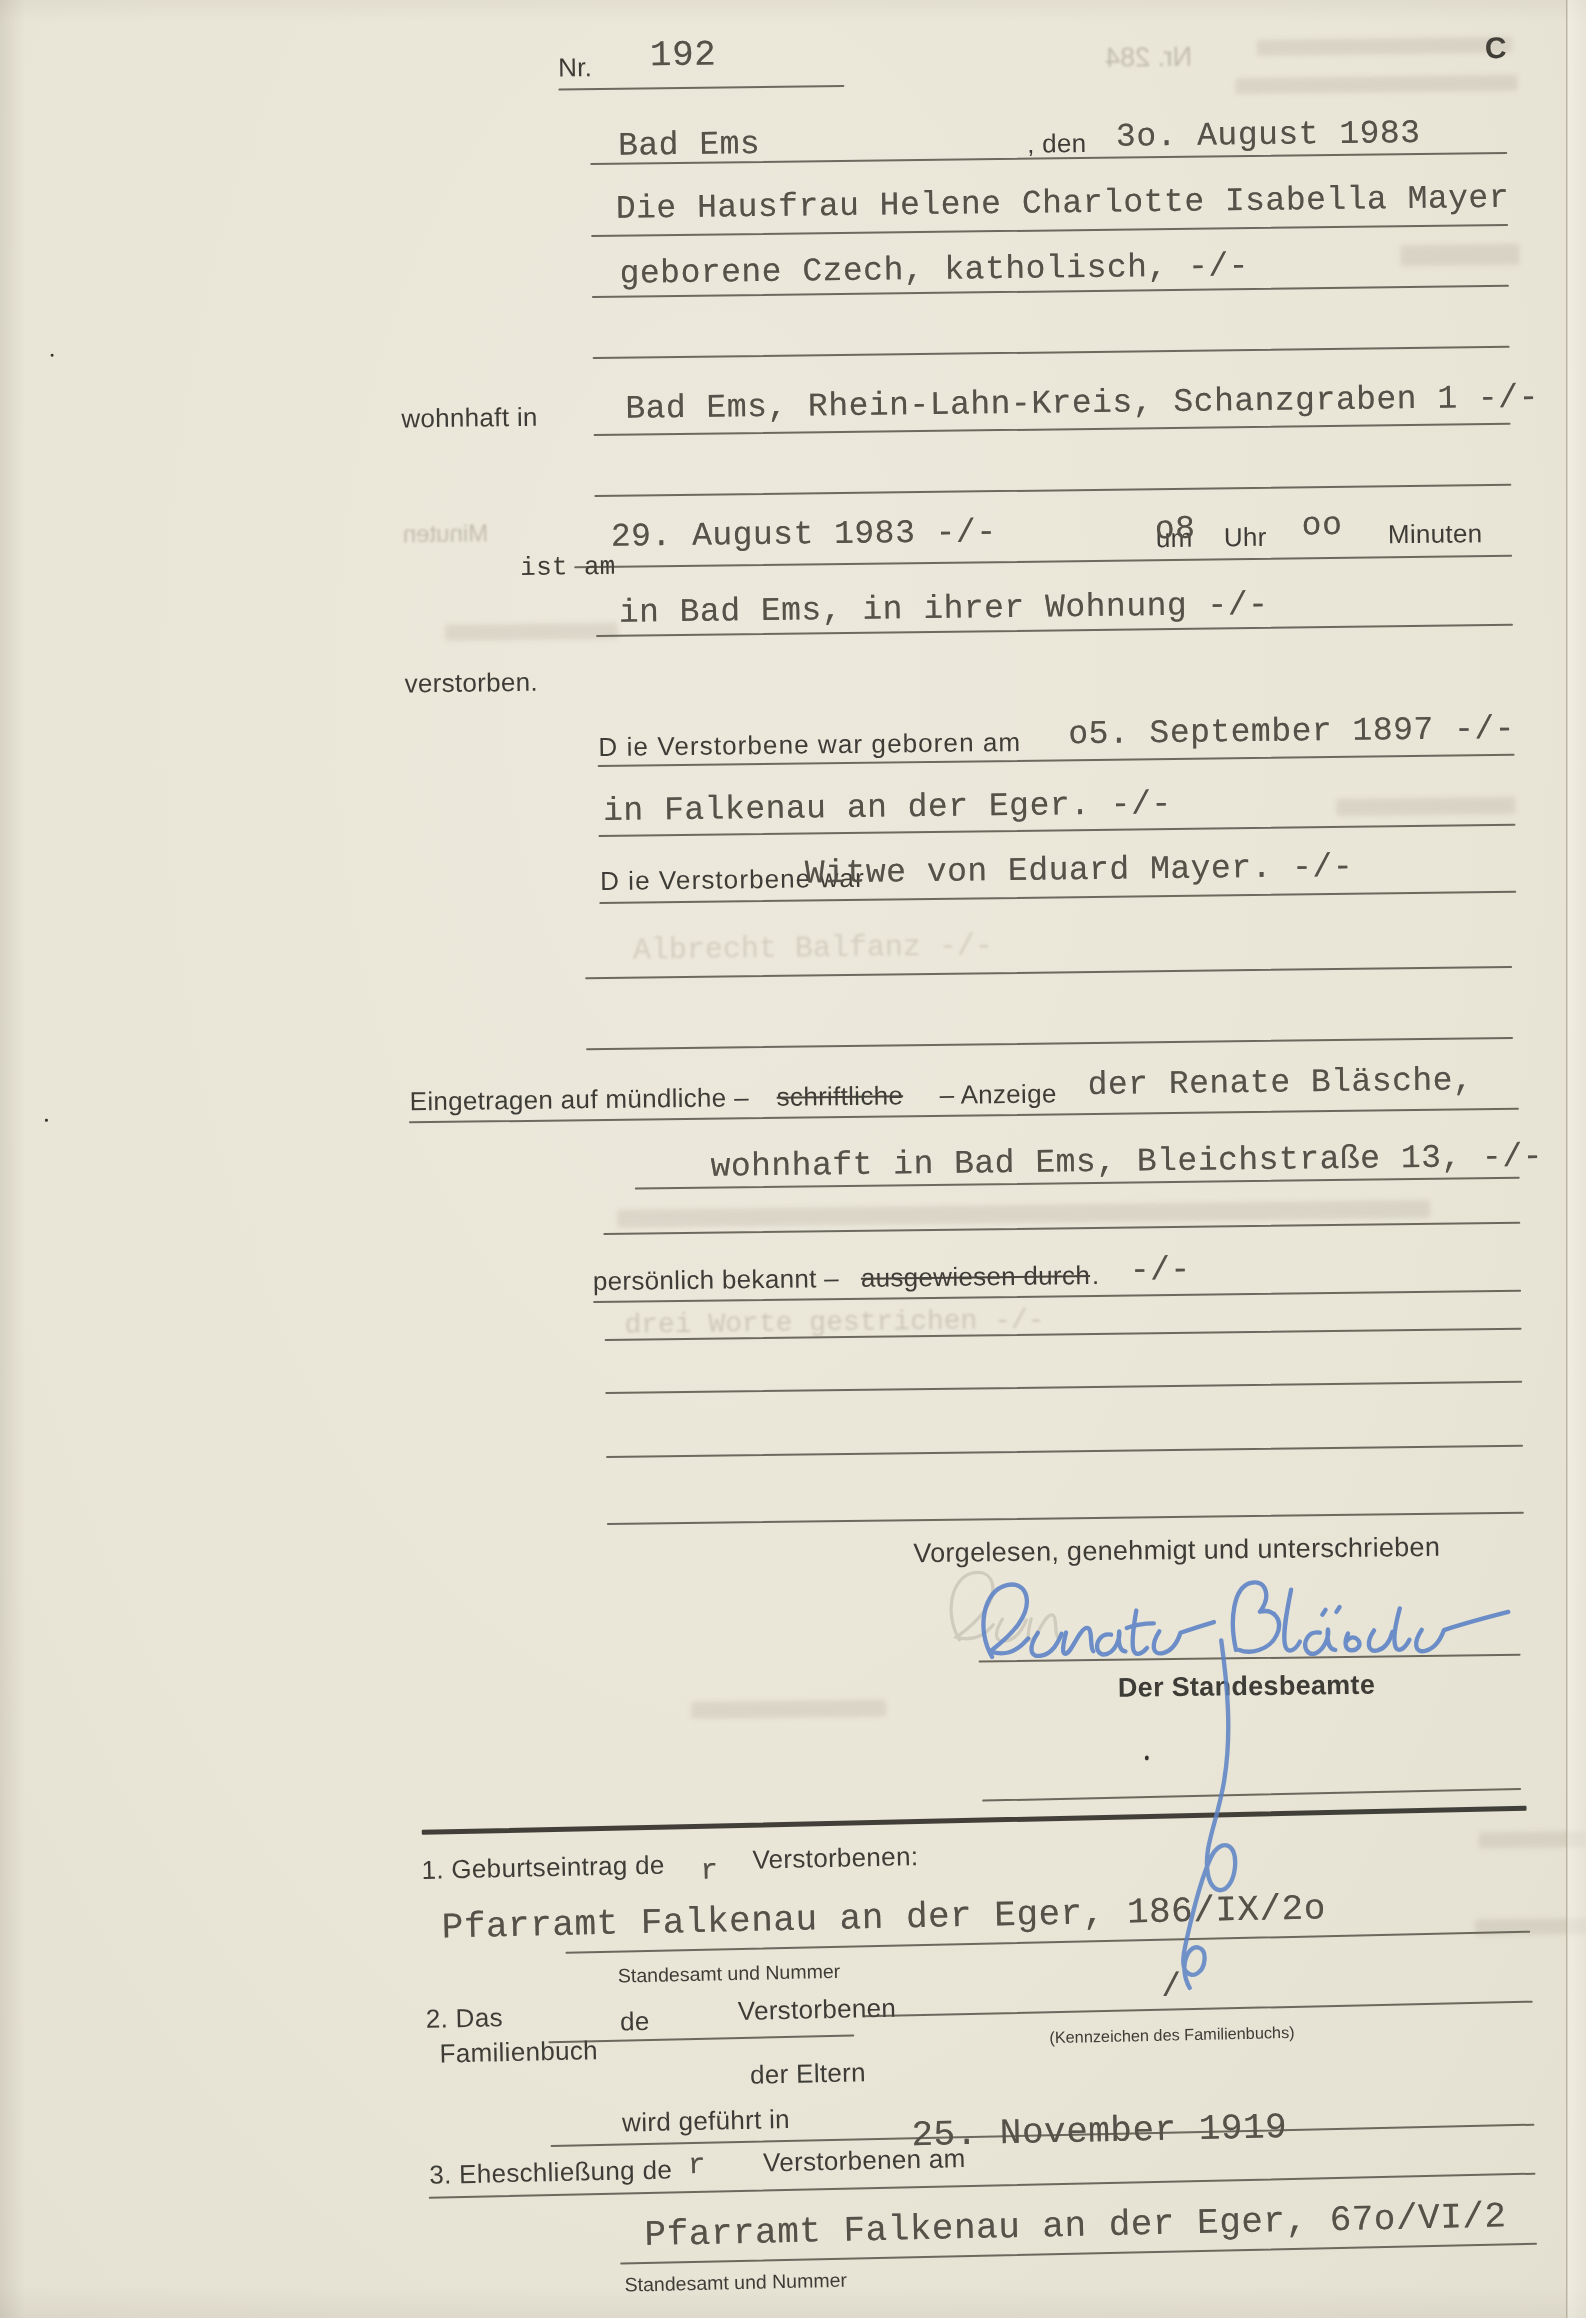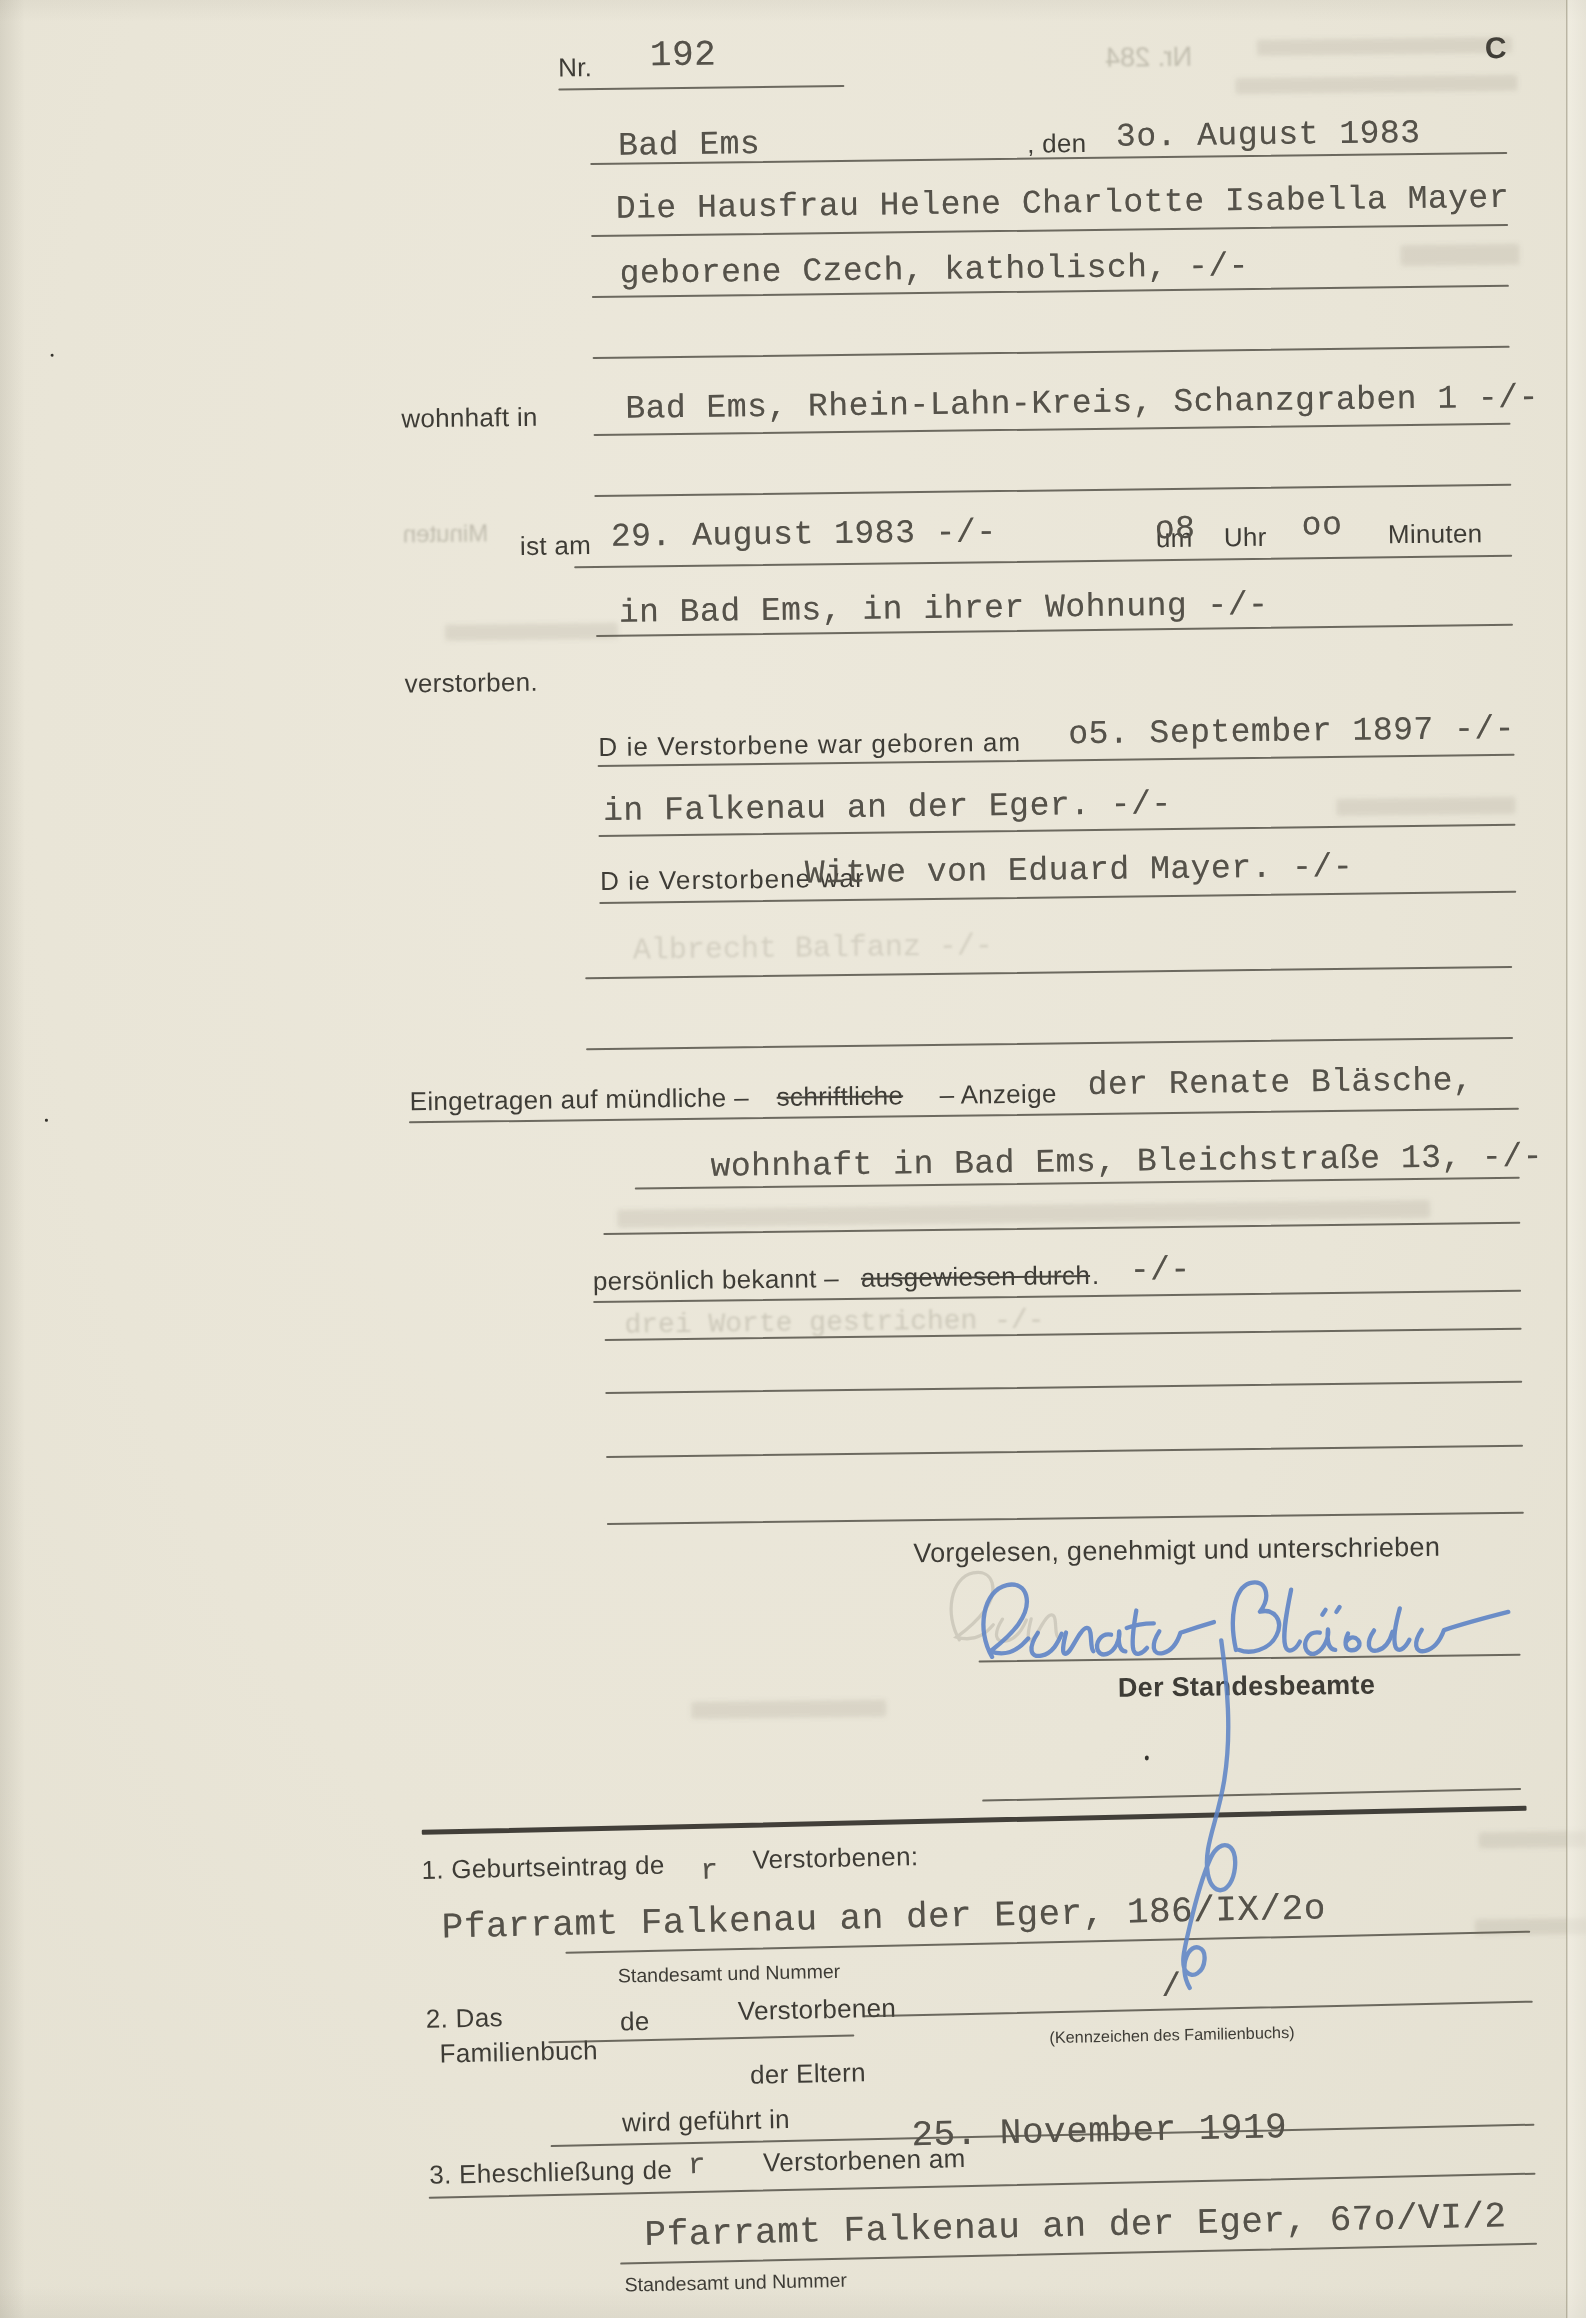--- a/index.html
+++ b/index.html
@@ -62,21 +62,21 @@
     <div class="rule" style="left:590px;top:296px;width:917px;"></div>
 
     <div class="rule" style="left:590px;top:357px;width:917px;"></div>
 
     <span class="printed" style="left:398px;top:401px;">wohnhaft in</span>
     <span class="typed" style="left:622px;top:391px;">Bad Ems, Rhein-Lahn-Kreis, Schanzgraben 1 -/-</span>
     <div class="rule" style="left:590px;top:434px;width:917px;"></div>
 
     <div class="rule" style="left:590px;top:495px;width:917px;"></div>
 
-    <span class="printed" style="left:515px;top:530px;">ist am</span>
+    <span class="printed" style="left:515px;top:552px;font-family:Liberation Mono, monospace;">ist am</span>
     <span class="typed" style="left:606px;top:519px;">29. August 1983 -/-</span>
     <span class="printed" style="left:1151px;top:530px;">um</span>
     <span class="typed" style="left:1150px;top:518px;">o8</span>
     <span class="printed" style="left:1219px;top:530px;">Uhr</span>
     <span class="typed" style="left:1297px;top:516px;">oo</span>
     <span class="printed" style="left:1383px;top:529px;">Minuten</span>
     <div class="rule" style="left:569px;top:566px;width:938px;"></div>
 
     <span class="typed" style="left:613px;top:595px;">in Bad Ems, in ihrer Wohnung -/-</span>
     <div class="rule" style="left:590px;top:635px;width:917px;"></div>

